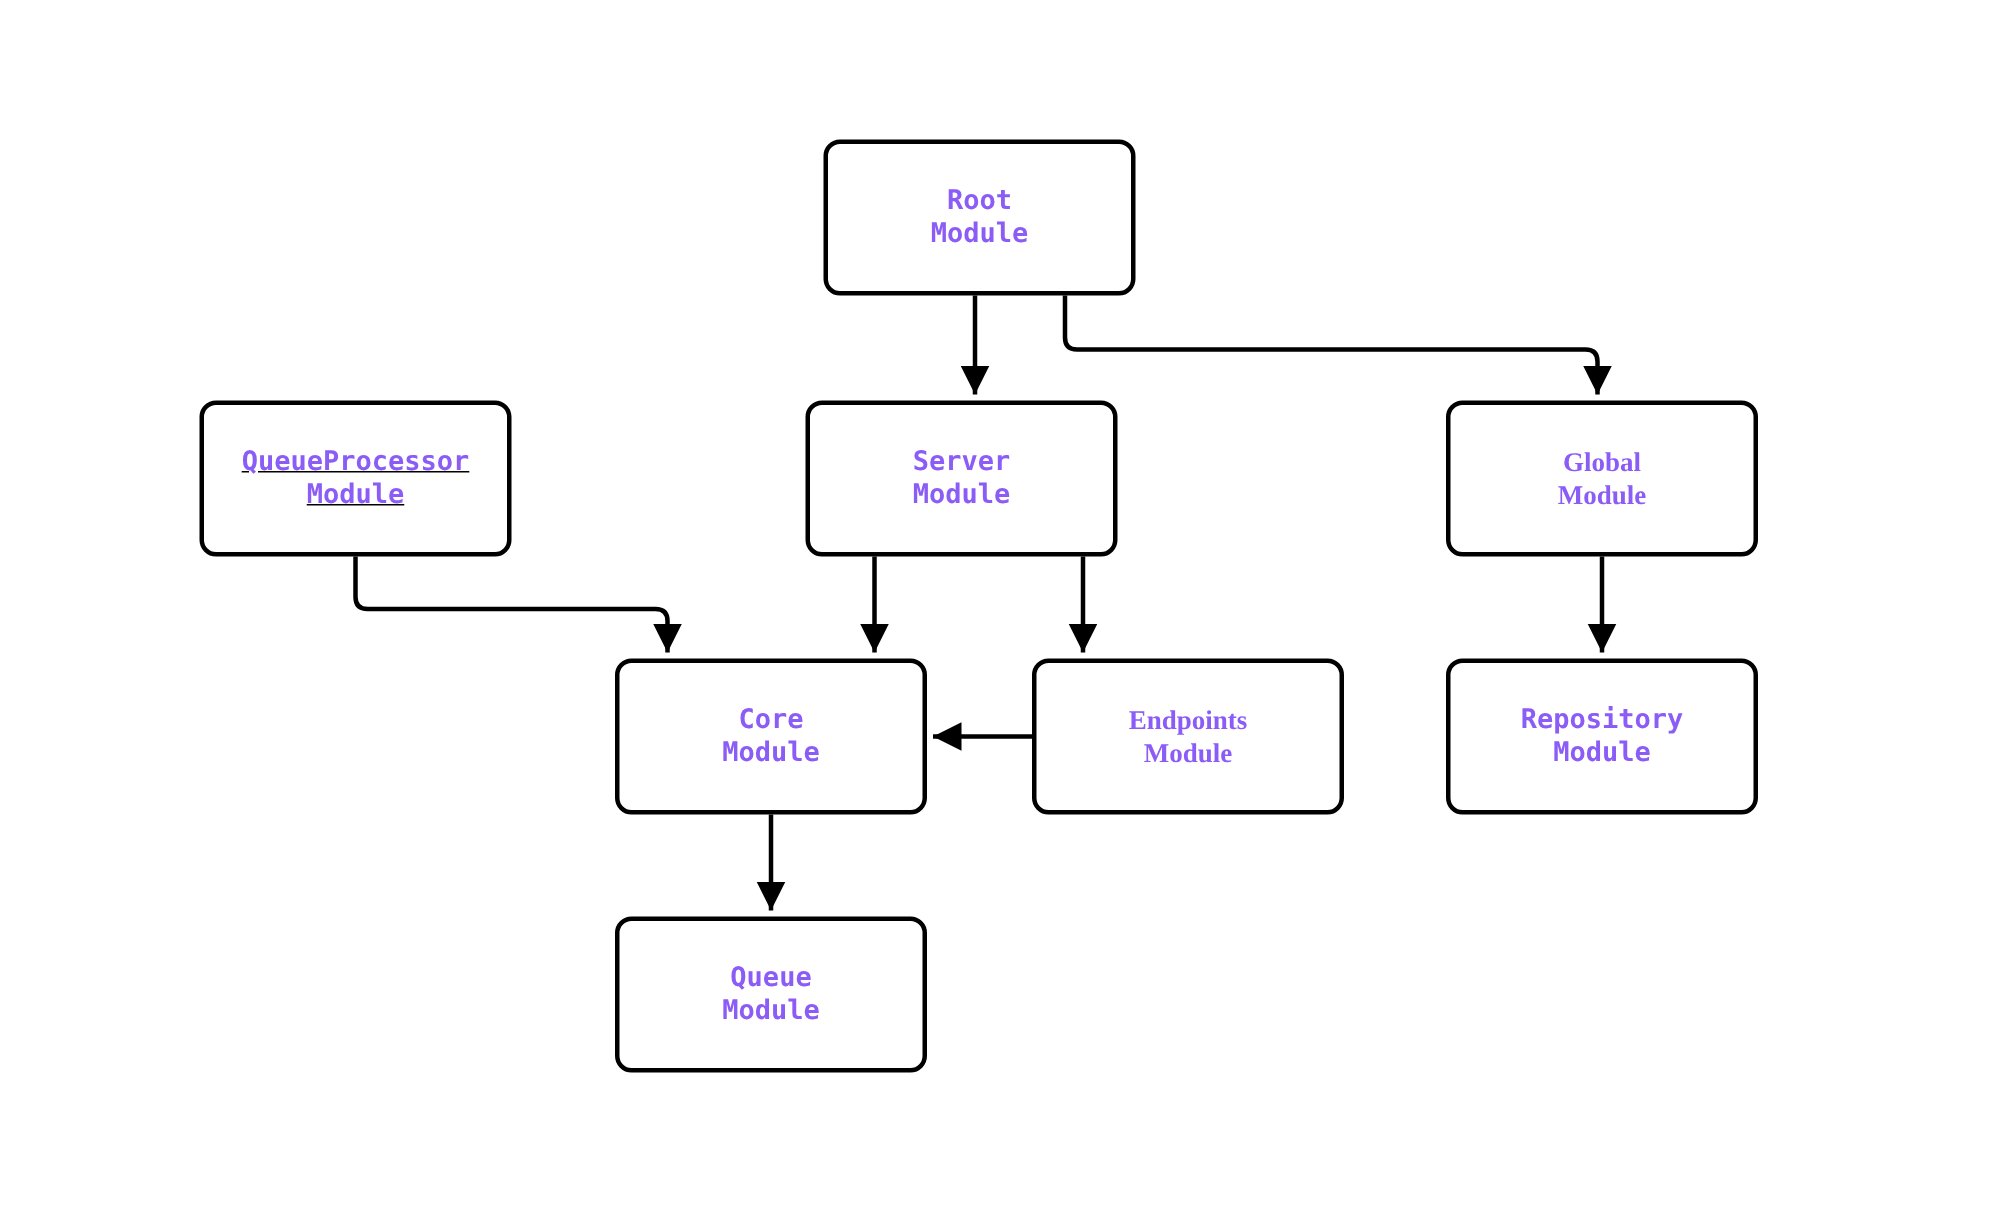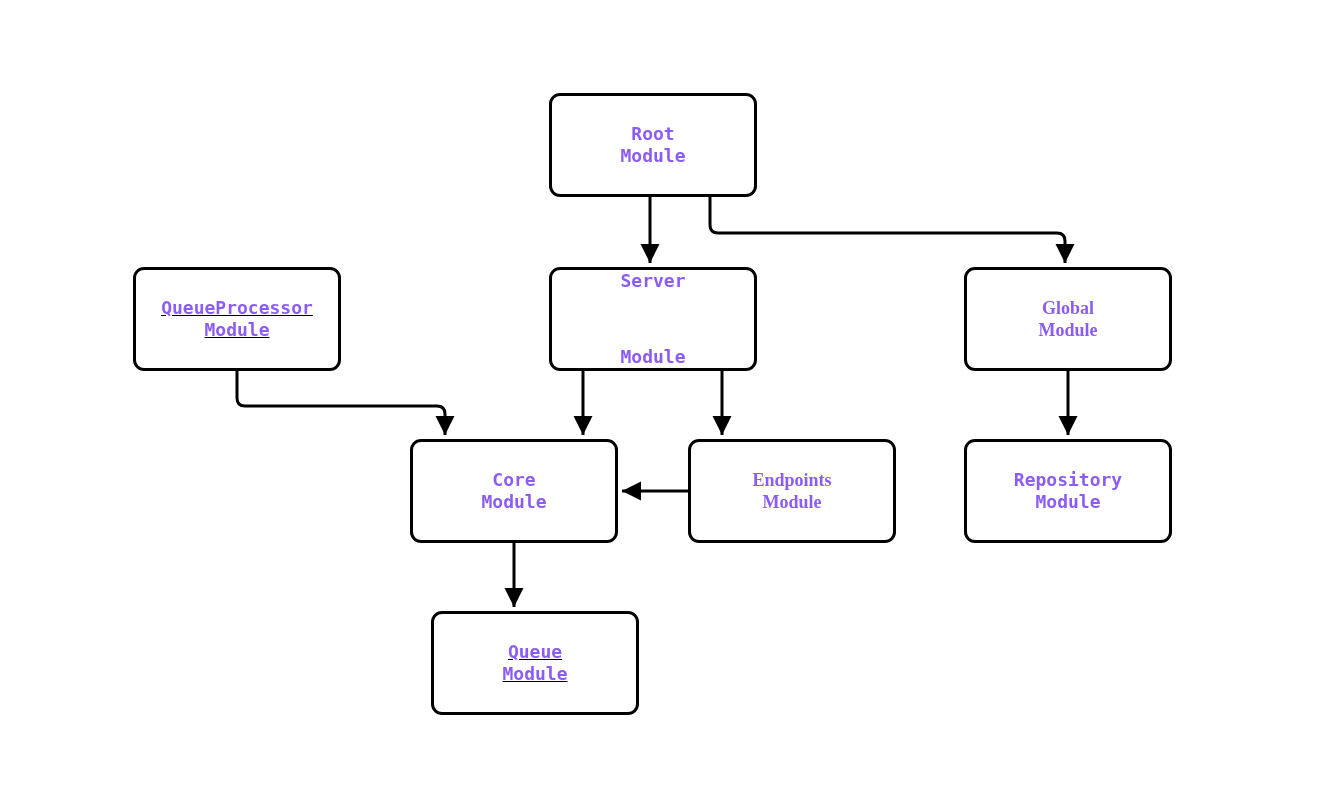--- a/index.html
+++ b/index.html
@@ -37,26 +37,26 @@
   }
   .node .label-line {
     font-size: 18px;
     line-height: 22px;
     font-weight: bold;
     color: #8b5cf6;
     white-space: nowrap;
   }
   .n-root          { left: 549px; top: 93px;  }
   .n-queueprocessor{ left: 133px; top: 267px; text-decoration: underline; }
-  .n-server        { left: 549px; top: 267px; justify-content: space-between; }
+  .n-server        { left: 537px; top: 267px; }
   .n-global        { left: 964px; top: 267px; font-family: Liberation Serif, serif; }
   .n-core          { left: 410px; top: 439px; }
   .n-endpoints     { left: 688px; top: 439px; font-family: Liberation Serif, serif; }
   .n-repository    { left: 964px; top: 439px; }
-  .n-queue         { left: 431px; top: 611px; text-decoration: underline; }
+  .n-queue         { left: 410px; top: 611px; }
   .edge {
     fill: none;
     stroke: #000000;
     stroke-width: 3;
   }
 </style>
 </head>
 <body>
 
 <div id="canvas">

